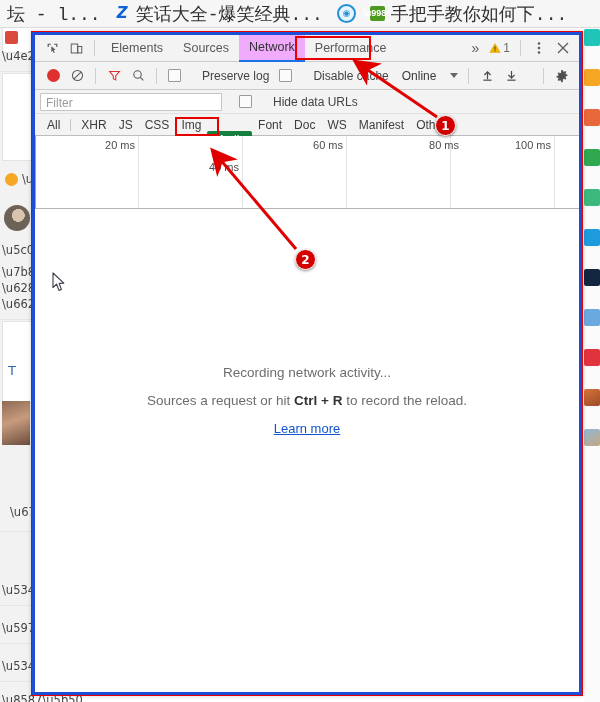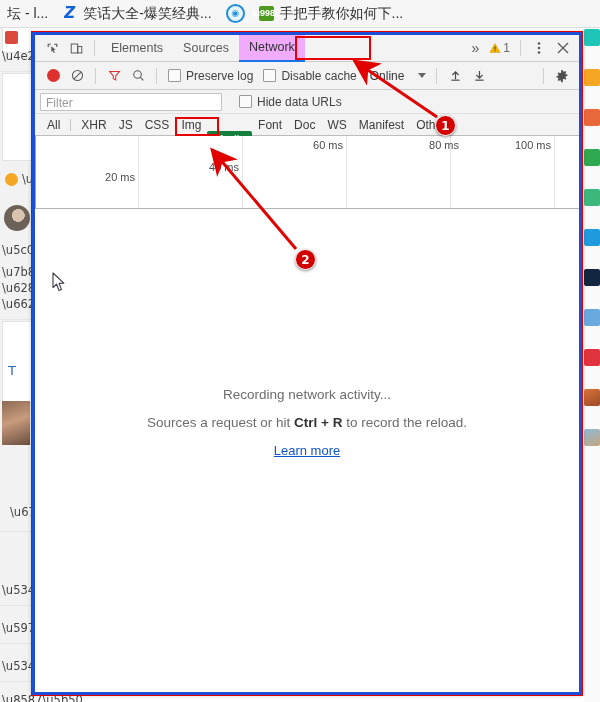--- a/index.html
+++ b/index.html
@@ -32,23 +32,23 @@
   }
   .bm-item {
     display: flex;
     align-items: center;
     height: 27px;
     padding: 0 7px;
     gap: 6px;
     flex: none;
   }
   .bm-label {
-    font-size: 14px;
+    font-size: 18px;
     color: #303030;
-    font-family: Liberation Sans, sans-serif;
+    font-family: Liberation Mono, monospace;
   }
   .bm-ico {
     width: 15px; height: 15px;
     flex: none;
     display: inline-flex;
     align-items: center;
     justify-content: center;
     font-size: 11px;
     font-weight: bold;
     border-radius: 2px;
@@ -225,21 +225,21 @@
     box-sizing: border-box;
   }
   .rec-dot {
     width: 13px; height: 13px;
     border-radius: 50%;
     background: #e03131;
   }
   .chk {
     display: inline-flex;
     align-items: center;
-    gap: 5px;
+    gap: 21px;
     font-size: 12px;
     color: #444;
     padding: 0 5px;
     flex: none;
     white-space: nowrap;
   }
   .chkbox {
     width: 11px; height: 11px;
     border: 1px solid #9a9a9a;
     background: #fbfbfb;
@@ -353,21 +353,21 @@
 
   
   #dt-body {
     position: relative;
     height: 489px;
     background: #ffffff;
   }
   #empty-state {
     position: absolute;
     left: 0;
-    top: 172px;
+    top: 150px;
     width: 100%;
     text-align: center;
     color: #6f6f6f;
     font-size: 13.5px;
     line-height: 28px;
     font-family: "Liberation Sans", sans-serif;
   }
   #empty-state .l1 { color: #6d6d6d; }
   #empty-state .l2 { color: #6d6d6d; }
   #empty-state .l2 b { color: #333; font-weight: bold; }
@@ -499,20 +499,21 @@
       <svg width="13" height="13" viewBox="0 0 16 16">
           <rect x="1.5" y="2.5" width="8" height="11" fill="none" stroke="#5a5a5a" stroke-width="1.2"></rect>
           <rect x="9.5" y="5.5" width="5" height="8" fill="none" stroke="#5a5a5a" stroke-width="1.2"></rect>
         </svg>
     </span>
     <span class="dt-sep"></span>
 
     <span class="dt-tab">Elements</span>
     <span class="dt-tab">Sources</span>
     <span class="dt-tab selected">Network</span>
+    <span class="dt-tab">Performance</span>
 
     <span class="dt-spacer"></span>
 
     <span class="dt-tab" style="padding:0 6px;font-size:14px;color:#5a5a5a;">»</span>
 
     <span class="dt-warn">
       <svg width="12" height="12" viewBox="0 0 16 16">
           <path d="M8 2 L15 14 H1 Z" fill="#f5b400" stroke="#d79b00" stroke-width="0.6"></path>
           <rect x="7.3" y="6" width="1.4" height="4" fill="#4a3b00"></rect>
           <rect x="7.3" y="11" width="1.4" height="1.4" fill="#4a3b00"></rect>
@@ -621,21 +622,21 @@
 
   <div id="dt-timeline">
     <div class="tl-edge" style="left:0px;"></div>
     <div class="tl-col" style="left:0px;width:104px;"></div>
     <div class="tl-col" style="left:104px;width:104px;"></div>
     <div class="tl-col" style="left:208px;width:104px;"></div>
     <div class="tl-col" style="left:312px;width:104px;"></div>
     <div class="tl-col" style="left:416px;width:104px;"></div>
     <div class="tl-edge" style="left:549px;"></div>
 
-    <div class="tl-label" style="left:24px;width:76px;margin-top:32px;">20 ms</div>
+    <div class="tl-label" style="left:24px;width:76px;">20 ms</div>
     <div class="tl-label" style="left:128px;width:76px;margin-top:22px;">40 ms</div>
     <div class="tl-label" style="left:232px;width:76px;">60 ms</div>
     <div class="tl-label" style="left:348px;width:76px;">80 ms</div>
     <div class="tl-label" style="left:440px;width:76px;">100 ms</div>
   </div>
 
   <div id="dt-body">
     <div id="empty-state">
       <div class="l1">Recording network activity...</div>
       <div class="l2">

